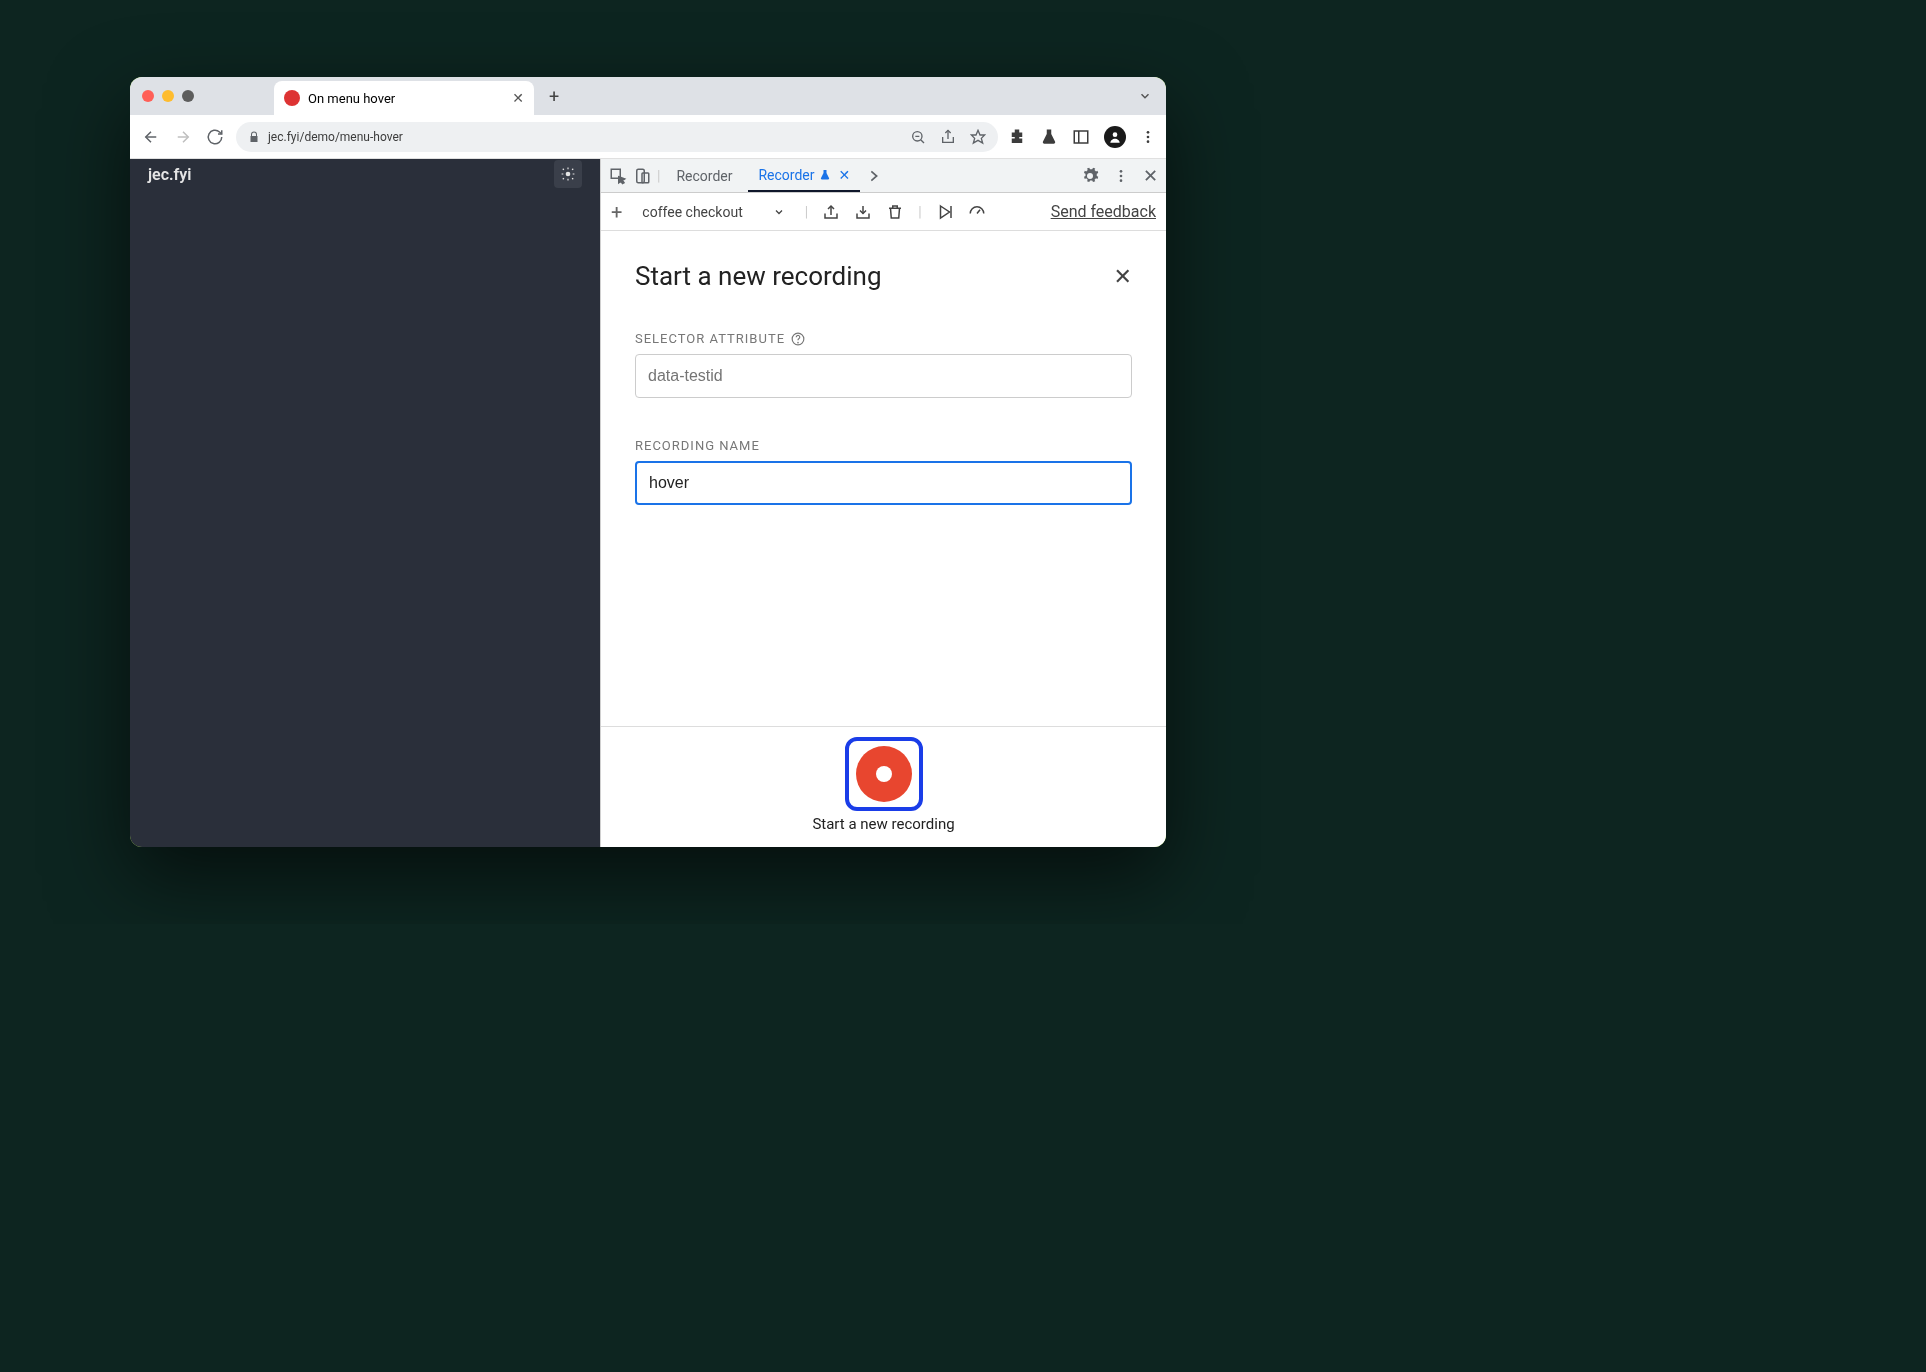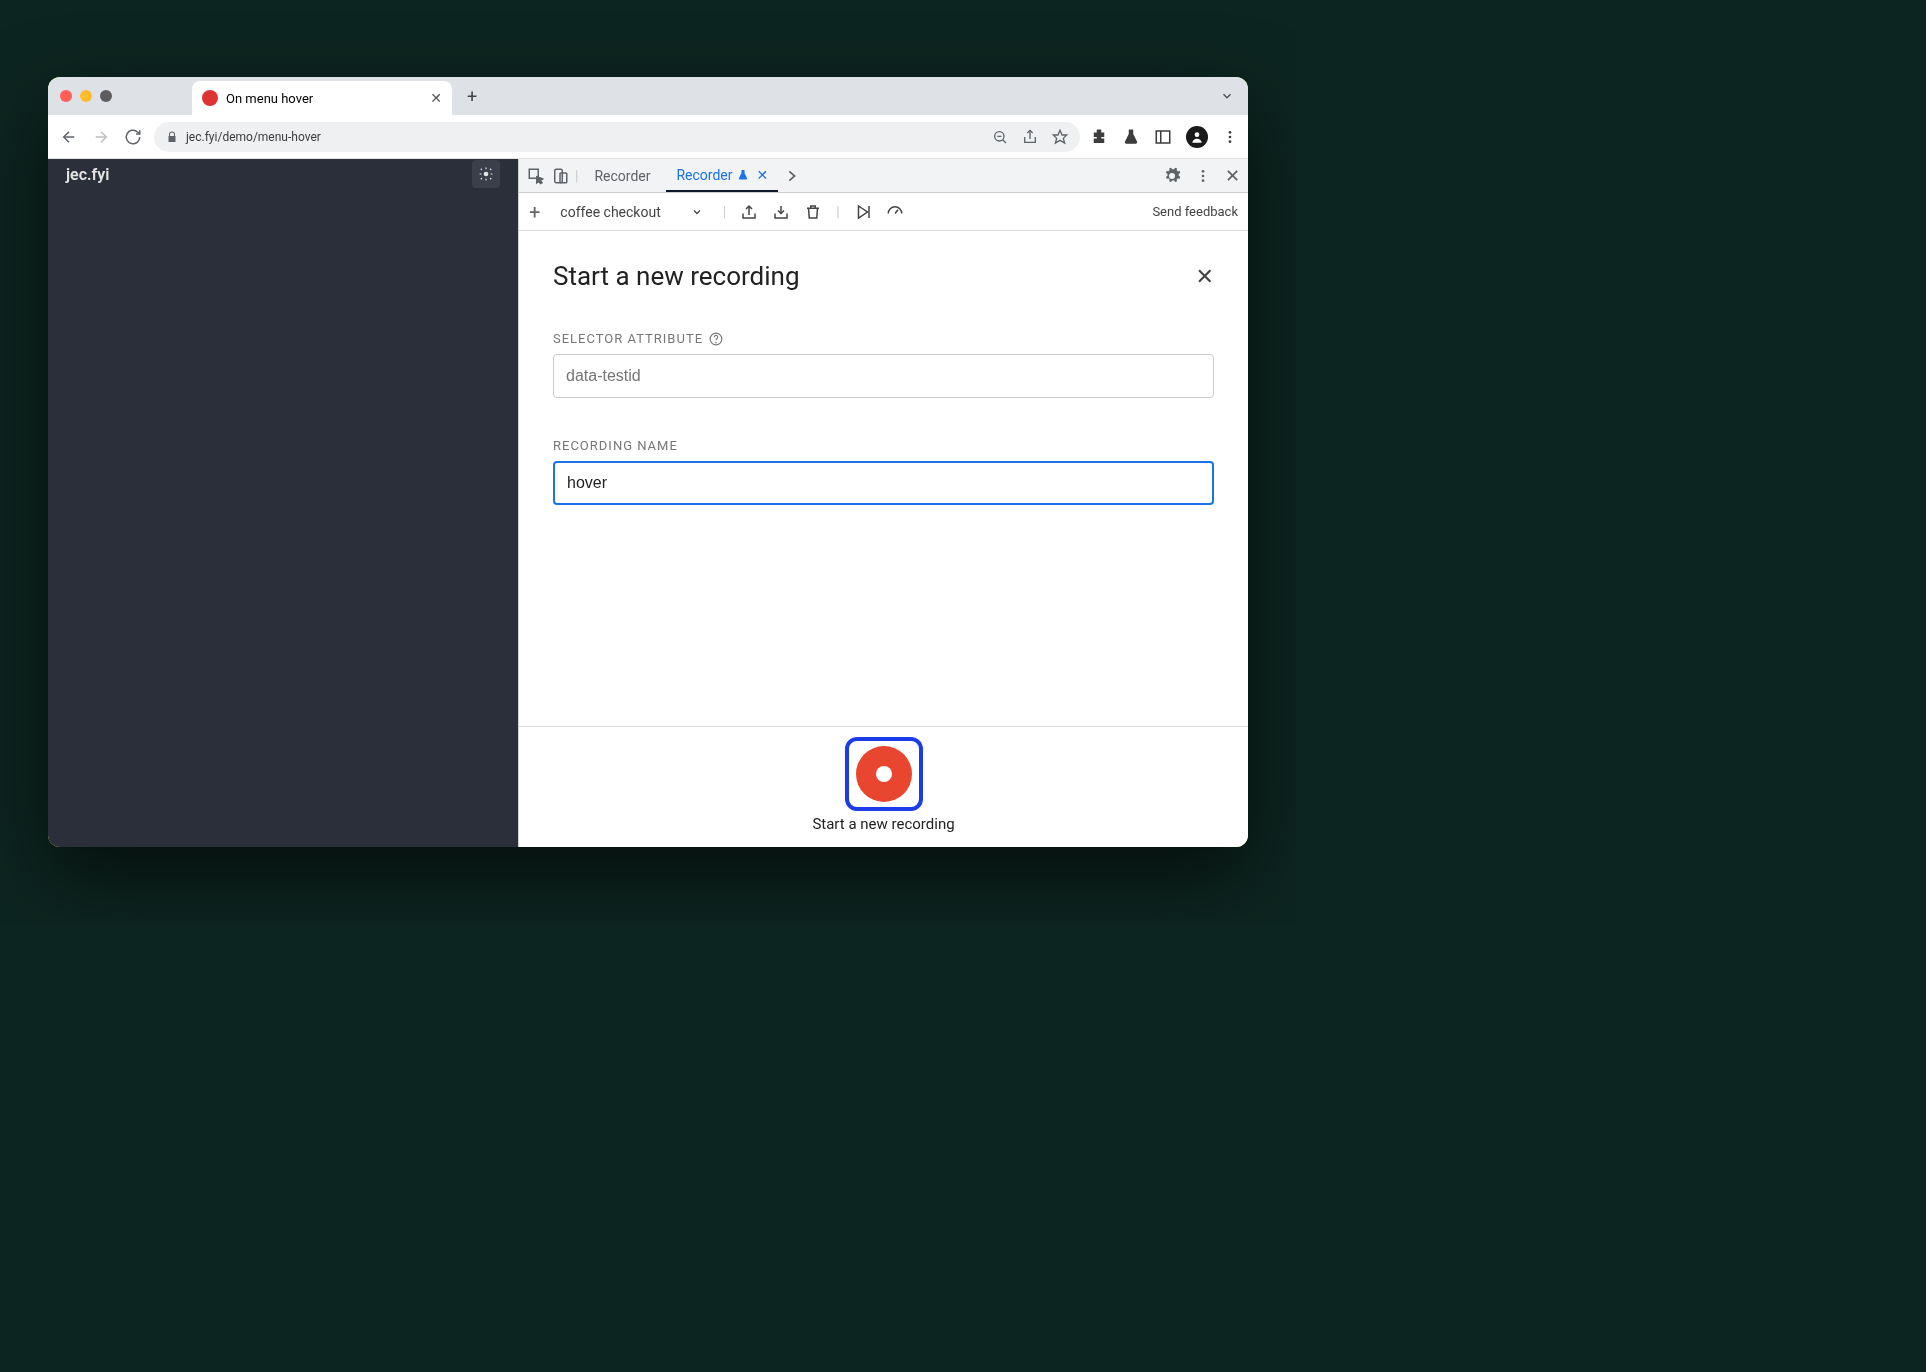--- a/index.html
+++ b/index.html
@@ -6,21 +6,21 @@
     body {
       font-family: -apple-system, BlinkMacSystemFont, "Segoe UI", Roboto, sans-serif;
       background: #0d2520;
       width: 1296px;
       height: 924px;
       display: flex;
       align-items: center;
       justify-content: center;
     }
     .browser-window {
-      width: 1200px;
+      width: 1036px;
       height: 770px;
       background: #bef264;
       border-radius: 12px;
       box-shadow: 0 30px 80px rgba(0,0,0,0.6);
       overflow: hidden;
       display: flex;
       flex-direction: column;
     }
     .titlebar {
       height: 38px;
@@ -124,21 +124,21 @@
       height: 38px;
       border-bottom:1px solid #ddd;
       display:flex;
       align-items:center;
       padding: 0 10px;
       gap:14px;
       font-size:14px;
       color:#444;
     }
     .select-box { display:flex; align-items:center; gap:30px; padding:2px 6px; }
-    .feedback { margin-left:auto; color:#444; font-size:13px; }
+    .feedback { margin-left:auto; text-decoration:underline; color:#444; font-size:16px; }
     .panel { flex:1; padding: 30px 34px; display:flex; flex-direction:column; overflow:hidden; }
     .panel-head { display:flex; justify-content:space-between; align-items:center; margin-bottom: 40px; }
     .panel-title { font-size:26px; color:#222; }
     .field-label { font-size:13px; letter-spacing: 1px; color:#777; margin-bottom:8px; display:flex; align-items:center; gap:6px;}
     .input {
       width:100%;
       height:44px;
       border:2px solid #1a73e8;
       border-radius:4px;
       padding: 0 12px;

